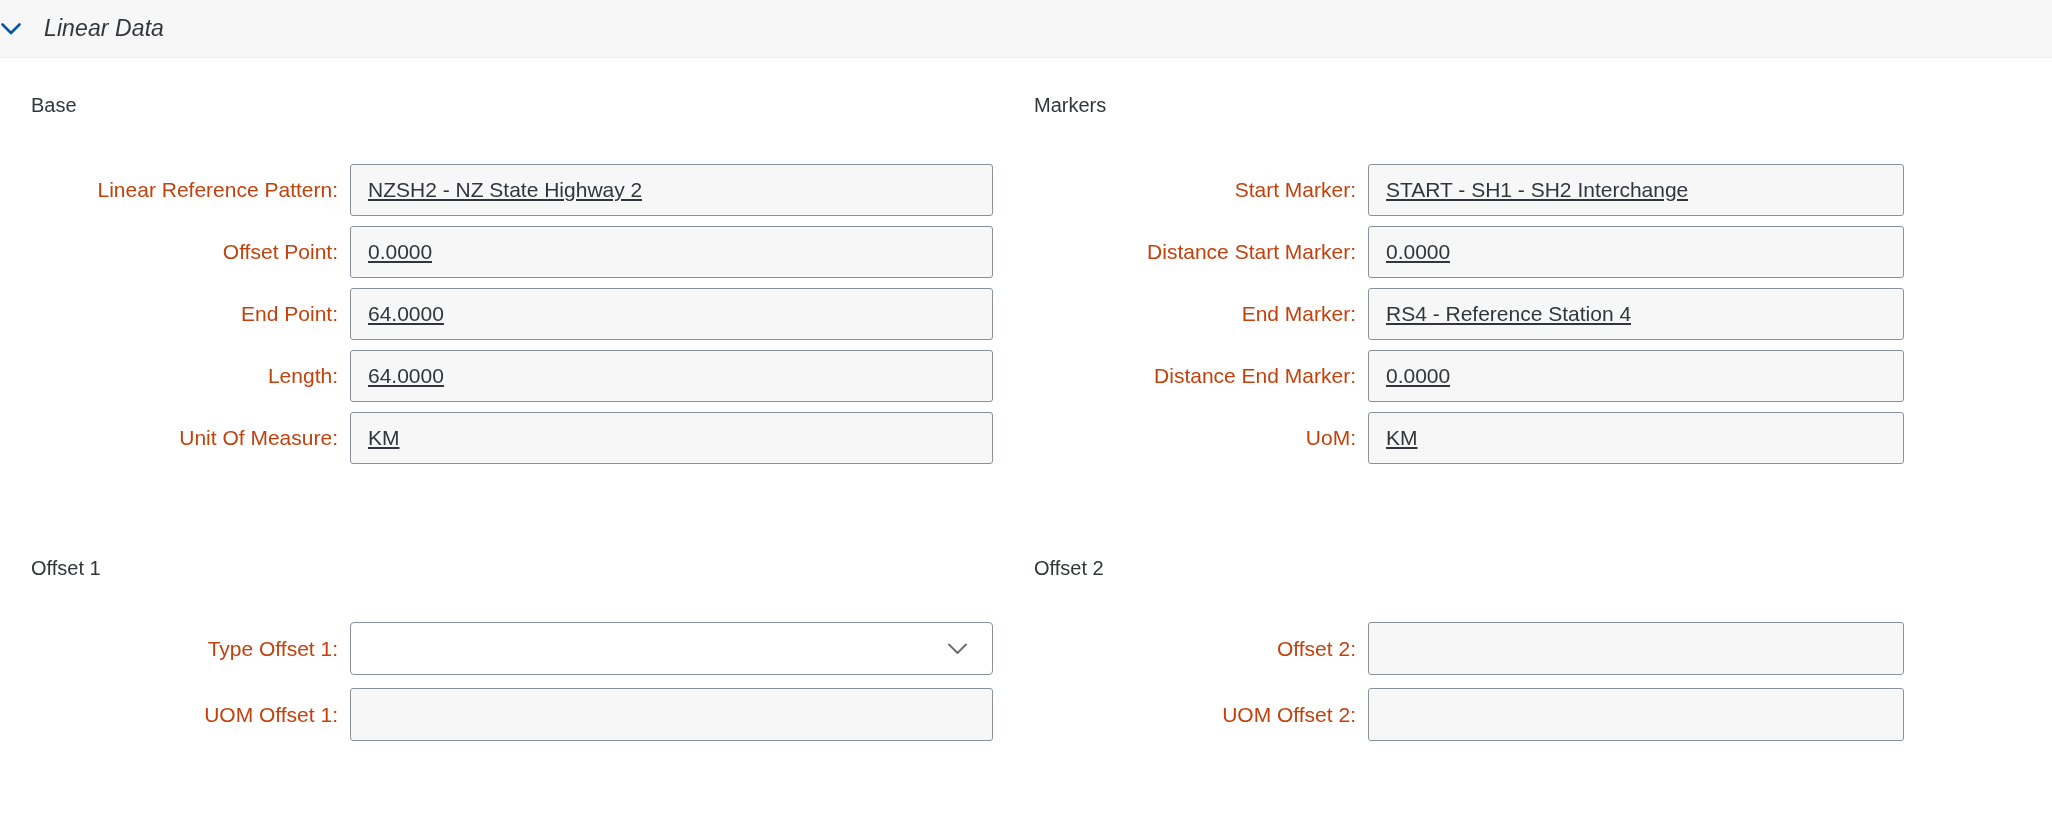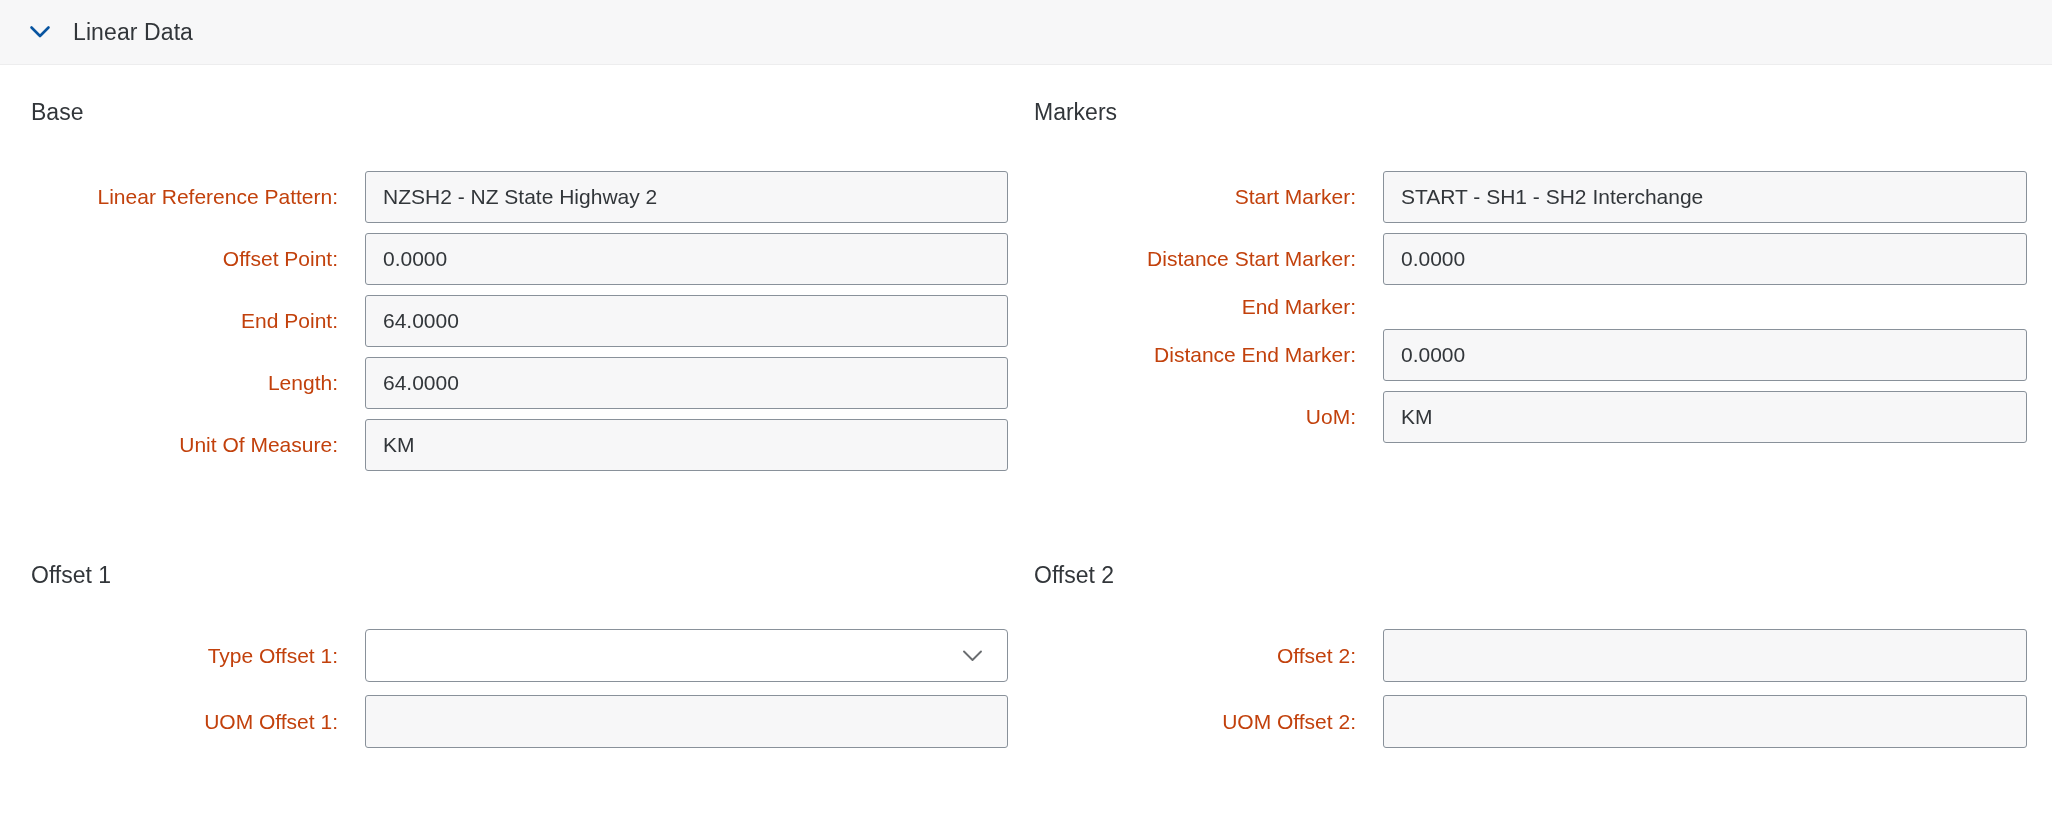--- a/index.html
+++ b/index.html
@@ -3,44 +3,44 @@
 <meta charset="utf-8">
 <style>
   * { margin: 0; padding: 0; box-sizing: border-box; }
   html, body { width: 2052px; height: 824px; overflow: hidden; background: #ffffff; }
   body { font-family: "Liberation Sans", "DejaVu Sans", sans-serif; color: #32363a; }
 
   .page { width: 2052px; height: 824px; background: #ffffff; }
 
   
   .panel-header {
-    height: 65px;
+    height: 58px;
     background: #f7f7f8;
     border-bottom: 1px solid #ededee;
     display: flex;
     align-items: center;
-    padding-left: 29px;
     cursor: pointer;
+    font-style: italic;
   }
   .panel-header .chev { display: inline-flex; width: 22px; justify-content: center; }
   .panel-title {
     margin-left: 22px;
     font-size: 23px;
     color: #32363a;
     letter-spacing: 0.1px;
   }
 
   
   .content { padding-top: 32px; }
   .form-columns {
     display: grid;
     grid-template-columns: 1026px 1026px;
   }
   .section-heading {
-    font-size: 23px;
+    font-size: 20px;
     color: #32363a;
     line-height: 30px;
     margin-bottom: 44px;
   }
   .col1 .section-heading { margin-left: 31px; }
   .col2 .section-heading { margin-left: 8px; }
   .offset-row .section-heading { margin-top: 79px; margin-bottom: 39px; }
 
   
   .form-row {
@@ -52,34 +52,35 @@
   .form-label {
     font-size: 21px;
     color: #c2410c;
     text-align: right;
     flex: 0 0 auto;
     white-space: nowrap;
   }
   .col1 .form-label { width: 338px; }
   .col2 .form-label { width: 330px; }
   .field {
-    margin-left: 27px;
+    margin-left: 12px;
     height: 52px;
     display: flex;
     align-items: center;
     font-size: 21px;
     color: #32363a;
     padding: 16px 17px;
     border: 1px solid #89919a;
     border-radius: 3px;
     background: #f7f7f8;
     position: relative;
+    text-decoration: underline;
   }
   .col1 .field { width: 643px; }
-  .col2 .field { width: 644px; }
+  .col2 .field { width: 536px; }
   .offset-row .field { height: 53px; }
   .field.readonly { background: #f7f7f8; }
   .field.select {
     background: #ffffff;
     border-radius: 4px;
     cursor: pointer;
     justify-content: space-between;
   }
   .field.select .chev { margin-left: auto; margin-right: 7px; display: inline-flex; }
   .field-value { white-space: nowrap; overflow: hidden; }
@@ -146,20 +147,23 @@
           </div>
         </div>
         <div class="form-row">
           <span class="form-label">Distance Start Marker:</span>
           <div class="field readonly">
             <span class="field-value">0.0000</span>
           </div>
         </div>
         <div class="form-row">
           <span class="form-label">End Marker:</span>
+          <div class="field readonly">
+            <span class="field-value">RS4 - Reference Station 4</span>
+          </div>
         </div>
         <div class="form-row">
           <span class="form-label">Distance End Marker:</span>
           <div class="field readonly">
             <span class="field-value">0.0000</span>
           </div>
         </div>
         <div class="form-row">
           <span class="form-label">UoM:</span>
           <div class="field readonly">

